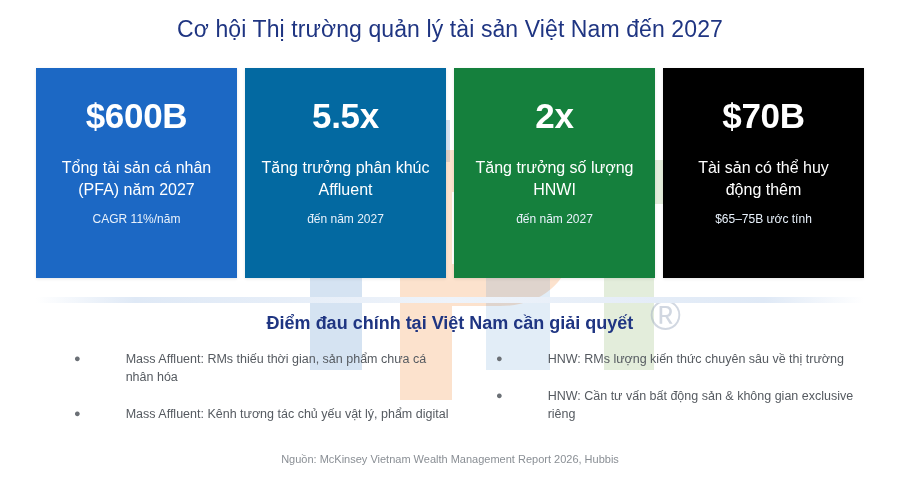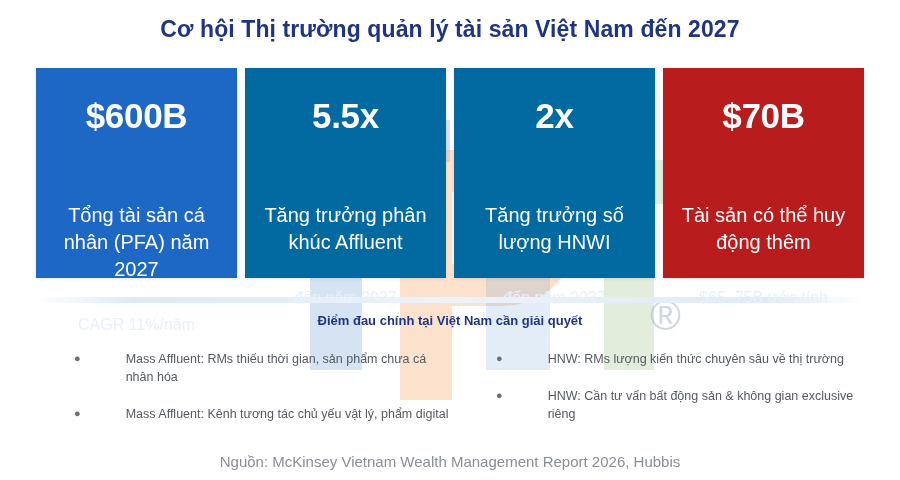--- a/index.html
+++ b/index.html
@@ -35,21 +35,21 @@
   }
 
   
   #page-title {
     position: absolute;
     left: 0;
     top: 16px;
     width: 900px;
     text-align: center;
     font-size: 23px;
-    font-weight: bold;
+    font-weight: normal;
     color: #1f3582;
     letter-spacing: 0.1px;
     z-index: 5;
   }
 
   
   #cards {
     position: absolute;
     left: 36px;
     top: 68px;
@@ -73,54 +73,54 @@
   .card-value {
     font-size: 35px;
     font-weight: bold;
     color: #ffffff;
     line-height: 1;
     text-align: center;
     margin-top: 8px;
     letter-spacing: -0.3px;
   }
   .card-label {
-    font-size: 20px;
+    font-size: 16px;
     color: #ffffff;
     text-align: center;
     line-height: 1.35;
-    margin-top: 69px;
+    margin-top: 24px;
     padding: 0 6px;
   }
   .card-note {
-    font-size: 16px;
+    font-size: 12px;
     color: #e8f1fb;
     text-align: center;
     line-height: 1.3;
-    margin-top: 32px;
+    margin-top: 12px;
   }
 
   
   #divider-band {
     position: absolute;
     left: 36px;
     top: 297px;
     width: 828px;
     height: 6px;
     background: linear-gradient(90deg, rgba(230,238,248,0) 0%, #dfe9f6 12%, #eef3fa 50%, #dfe9f6 88%, rgba(230,238,248,0) 100%);
     z-index: 3;
   }
 
   
   #painpoints-title {
     position: absolute;
     left: 0;
     top: 313px;
     width: 900px;
     text-align: center;
-    font-size: 13px;
+    font-size: 18px;
     font-weight: bold;
     color: #1f3582;
     z-index: 5;
   }
 
   #painpoints {
     position: absolute;
     left: 74px;
     top: 350px;
     width: 800px;
@@ -152,21 +152,21 @@
   }
   .pp-text { flex: 1 1 auto; margin-left: 39px; }
 
   
   #source {
     position: absolute;
     left: 0;
     top: 453px;
     width: 900px;
     text-align: center;
-    font-size: 15px;
+    font-size: 11px;
     color: #8a8f95;
     z-index: 5;
   }
 </style>
 </head>
 <body>
 
 <div id="stage">
 
   <svg id="watermark" viewBox="0 0 900 480" preserveAspectRatio="none" aria-hidden="true">
@@ -193,27 +193,27 @@
       <div class="card-label">Tổng tài sản cá nhân (PFA) năm 2027</div>
       <div class="card-note">CAGR 11%/năm</div>
     </div>
 
     <div class="card" style="background:#0369a1">
       <div class="card-value">5.5x</div>
       <div class="card-label">Tăng trưởng phân khúc Affluent</div>
       <div class="card-note">đến năm 2027</div>
     </div>
 
-    <div class="card" style="background:#0369a1">
+    <div class="card" style="background:#15803d">
       <div class="card-value">2x</div>
       <div class="card-label">Tăng trưởng số lượng HNWI</div>
       <div class="card-note">đến năm 2027</div>
     </div>
 
-    <div class="card" style="background:#b91c1c">
+    <div class="card" style="background:#000000">
       <div class="card-value">$70B</div>
       <div class="card-label">Tài sản có thể huy động thêm</div>
       <div class="card-note">$65–75B ước tính</div>
     </div>
 
   </div>
 
   <div id="divider-band"></div>
 
   <div id="painpoints-title">Điểm đau chính tại Việt Nam cần giải quyết</div>

